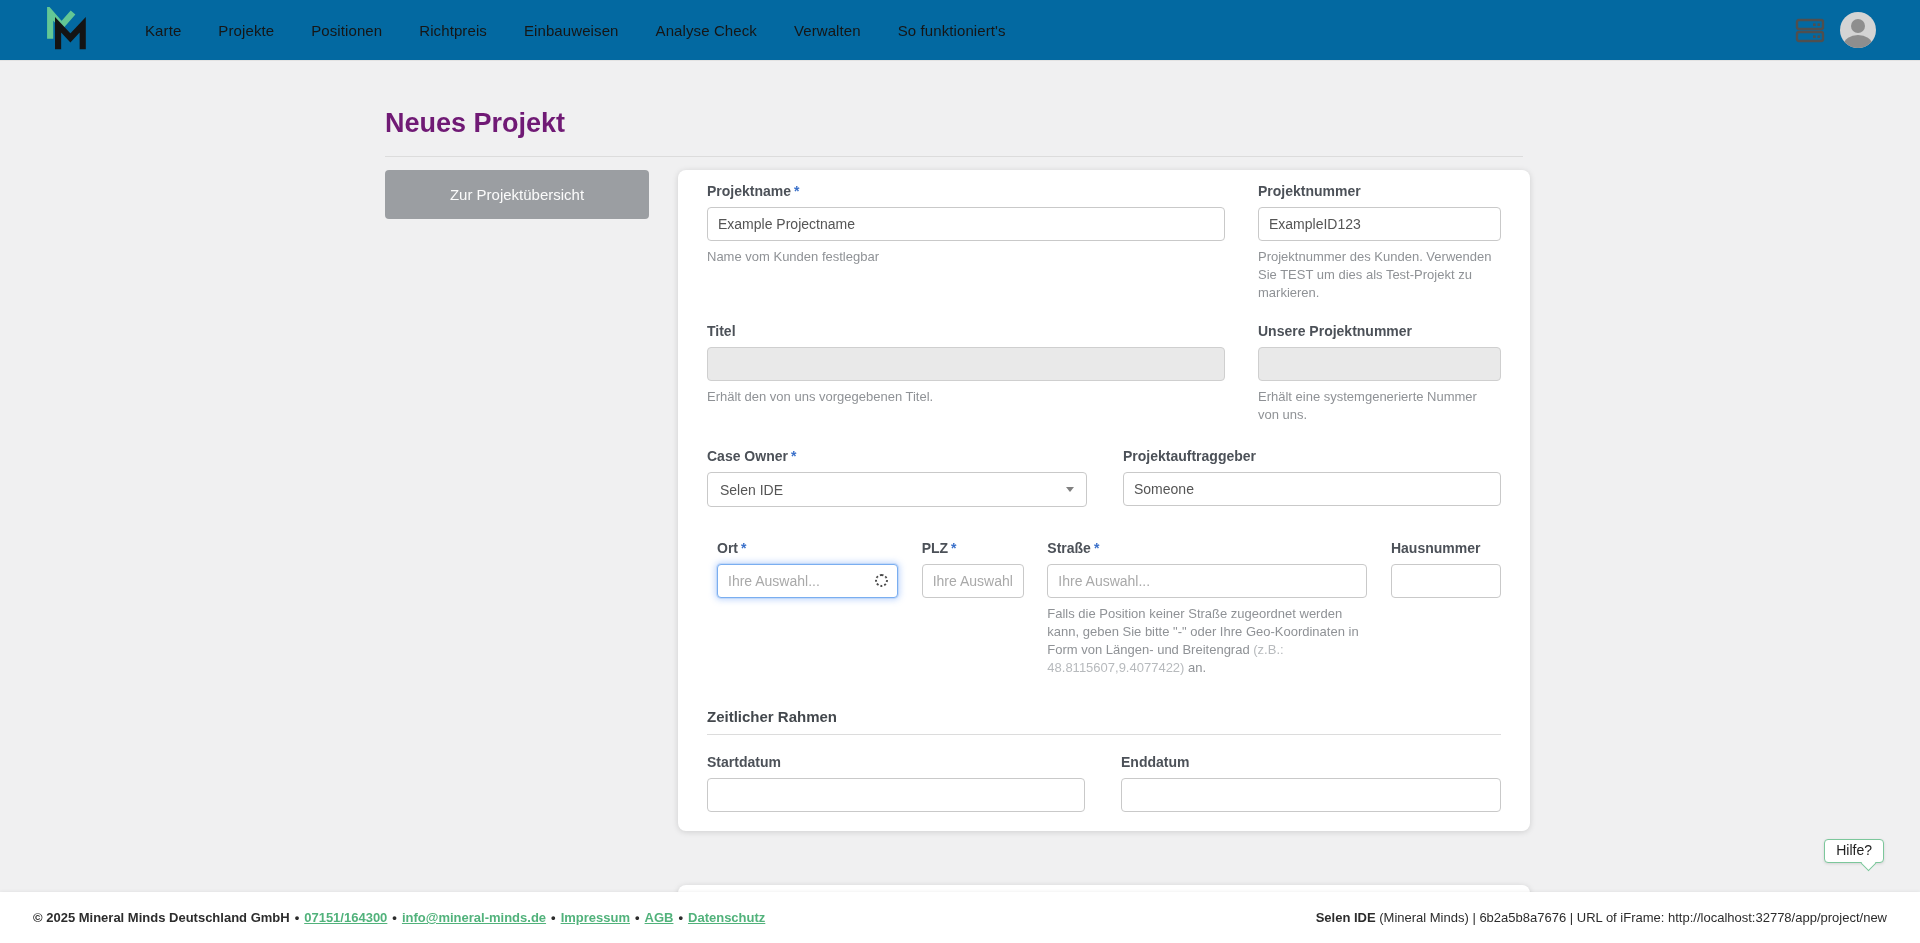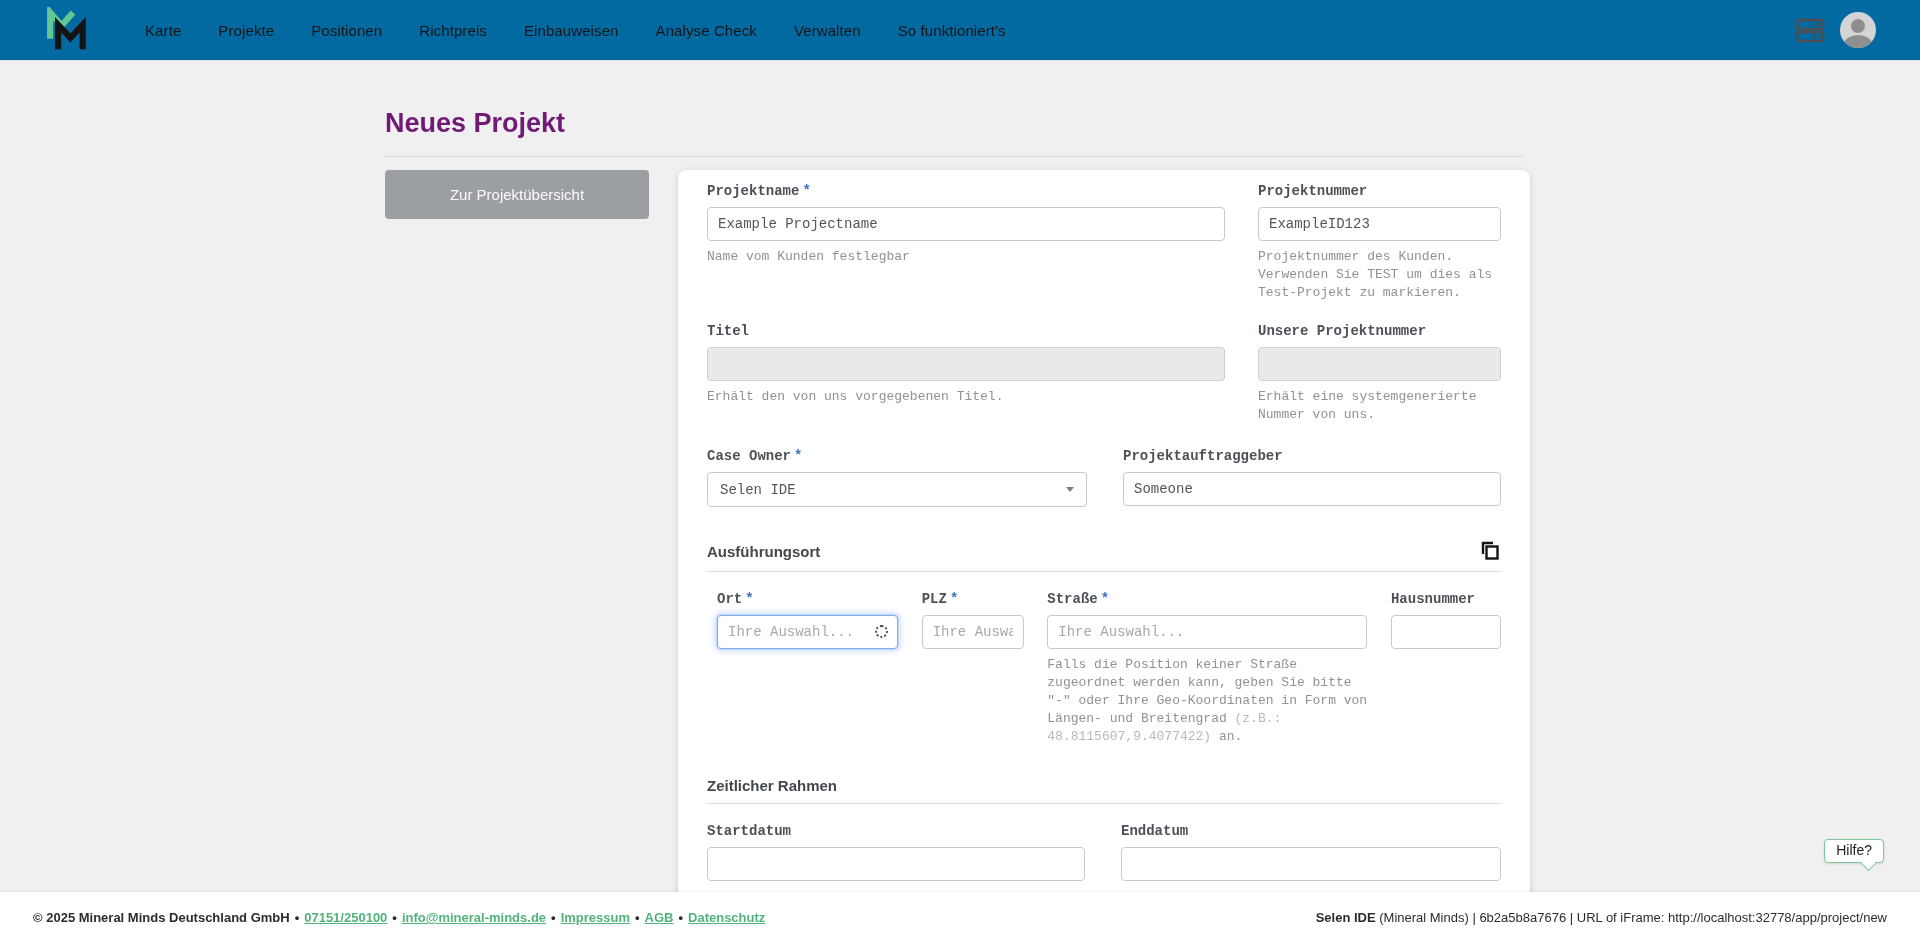--- a/index.html
+++ b/index.html
@@ -55,21 +55,21 @@
     box-shadow:0 1px 6px rgba(0,0,0,.14);
     padding:13px 29px 19px;
     z-index:2;
   }
   .card2-sliver {
     position:absolute; left:678px; top:885px; width:852px; height:30px;
     background:#ffffff; border-radius:8px 8px 0 0;
     box-shadow:0 1px 6px rgba(0,0,0,.14); z-index:1;
   }
 
-  .row { display:flex; justify-content:space-between;font-family:Liberation Mono, monospace; }
+  .row { display:flex; justify-content:space-between; }
   .field { display:flex; flex-direction:column; }
   .field-label {
     font-size:14px; font-weight:600; color:#4c5158; margin-bottom:7px;
     height:17px; line-height:17px; white-space:nowrap;
   }
   .req { color:#3b71ca; margin-left:3px; font-weight:700; }
   .tb {
     height:34px; width:100%; border:1px solid #c9c9c9; border-radius:4px;
     padding:0 10px; font-size:14px; color:#555; font-family:inherit;
     background:#fff; outline:none;
@@ -219,27 +219,20 @@
         <span>Selen IDE</span>
         <span class="caret"></span>
       </div>
     </div>
     <div class="field w-half">
       <span class="field-label">Projektauftraggeber</span>
       <input class="tb" type="text" value="Someone" style="">
     </div>
   </div>
 
-  <div class="section-header">
-    <span class="section-title">Ausführungsort</span>
-    <svg class="copy-icon" viewBox="0 0 22 22">
-      <path d="M4,14 V3 H14" fill="none" stroke="#141414" stroke-width="2.4"></path>
-      <rect x="7.5" y="6.5" width="11" height="12" fill="none" stroke="#141414" stroke-width="2.4"></rect>
-    </svg>
-  </div>
 
   <div class="row mb-r4">
     <div class="field w-ort">
       <span class="field-label"><span>Ort</span><span class="req">*</span></span>
       <div class="input-wrap">
         <input class="tb focused" type="text" placeholder="Ihre Auswahl..." style="">
         <div class="spinner"></div>
       </div>
     </div>
     <div class="field w-plz">
@@ -274,21 +267,21 @@
 </div>
 
 <div class="card2-sliver"></div>
 
 <div class="help-bubble">Hilfe?</div>
 
 <div class="footer">
   <div class="footer-left">
     <span>© 2025 Mineral Minds Deutschland GmbH</span>
     <span class="footer-sep">•</span>
-    <a class="footer-link">07151/250100</a>
+    <a class="footer-link">07151/164300</a>
     <span class="footer-sep">•</span>
     <a class="footer-link">info@mineral-minds.de</a>
     <span class="footer-sep">•</span>
     <a class="footer-link">Impressum</a>
     <span class="footer-sep">•</span>
     <a class="footer-link">AGB</a>
     <span class="footer-sep">•</span>
     <a class="footer-link">Datenschutz</a>
   </div>
   <div class="footer-right">

